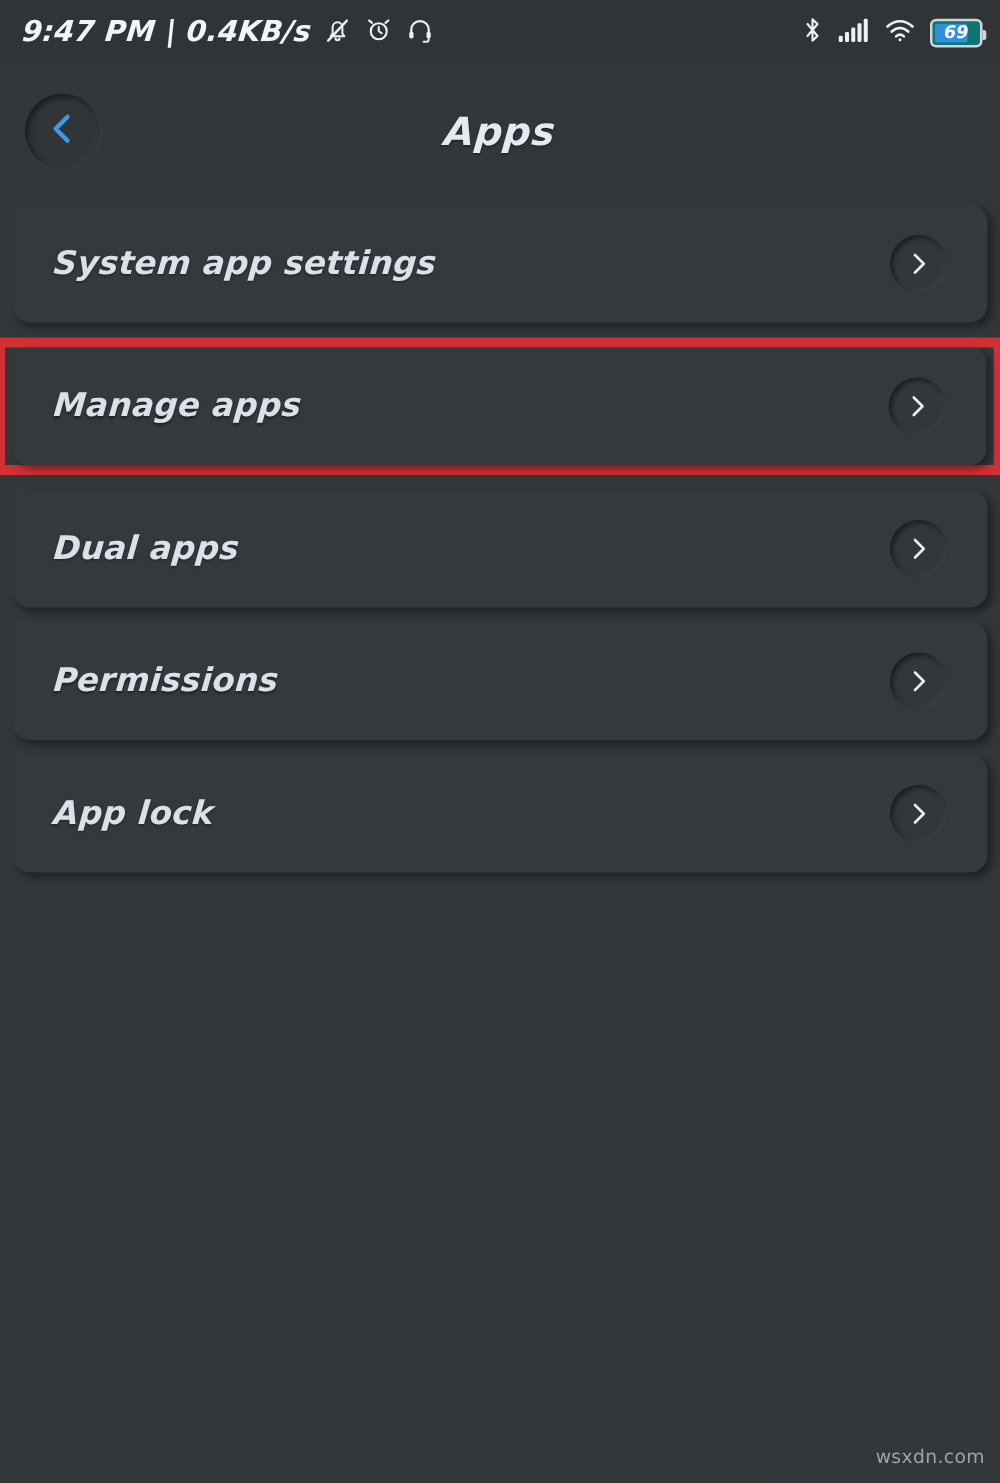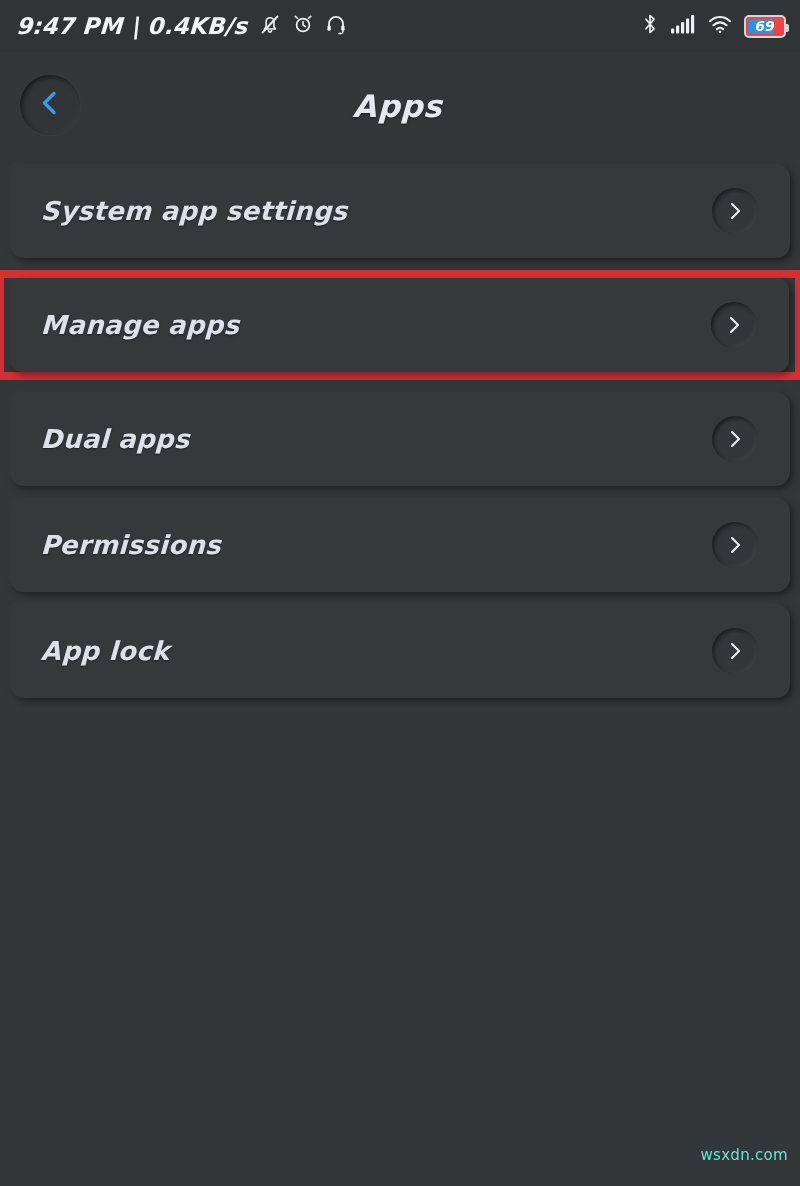--- a/index.html
+++ b/index.html
@@ -49,21 +49,21 @@
   }
   .sb-icon { display: block; }
 
   .battery {
     position: relative;
     width: 42px;
     height: 23px;
     border: 2px solid #cfd6dd;
     border-radius: 5px;
     box-sizing: border-box;
-    background: #ef4444;
+    background: #0f766e;
     display: flex;
     align-items: center;
     padding: 2px;
   }
   .battery:after {
     content: "";
     position: absolute;
     right: -5px;
     top: 7px;
     width: 3px;
@@ -189,22 +189,22 @@
     display: flex;
     align-items: center;
     justify-content: center;
     flex: none;
   }
 
   
   .watermark {
     position: absolute;
     right: 12px;
-    bottom: 22px;
-    color: #5eead4;
+    bottom: 12px;
+    color: #a3a3a3;
     font-size: 15px;
     font-family: "DejaVu Sans", sans-serif;
     letter-spacing: 0.3px;
   }
 </style>
 </head>
 <body>
 
 <div class="statusbar">
 

